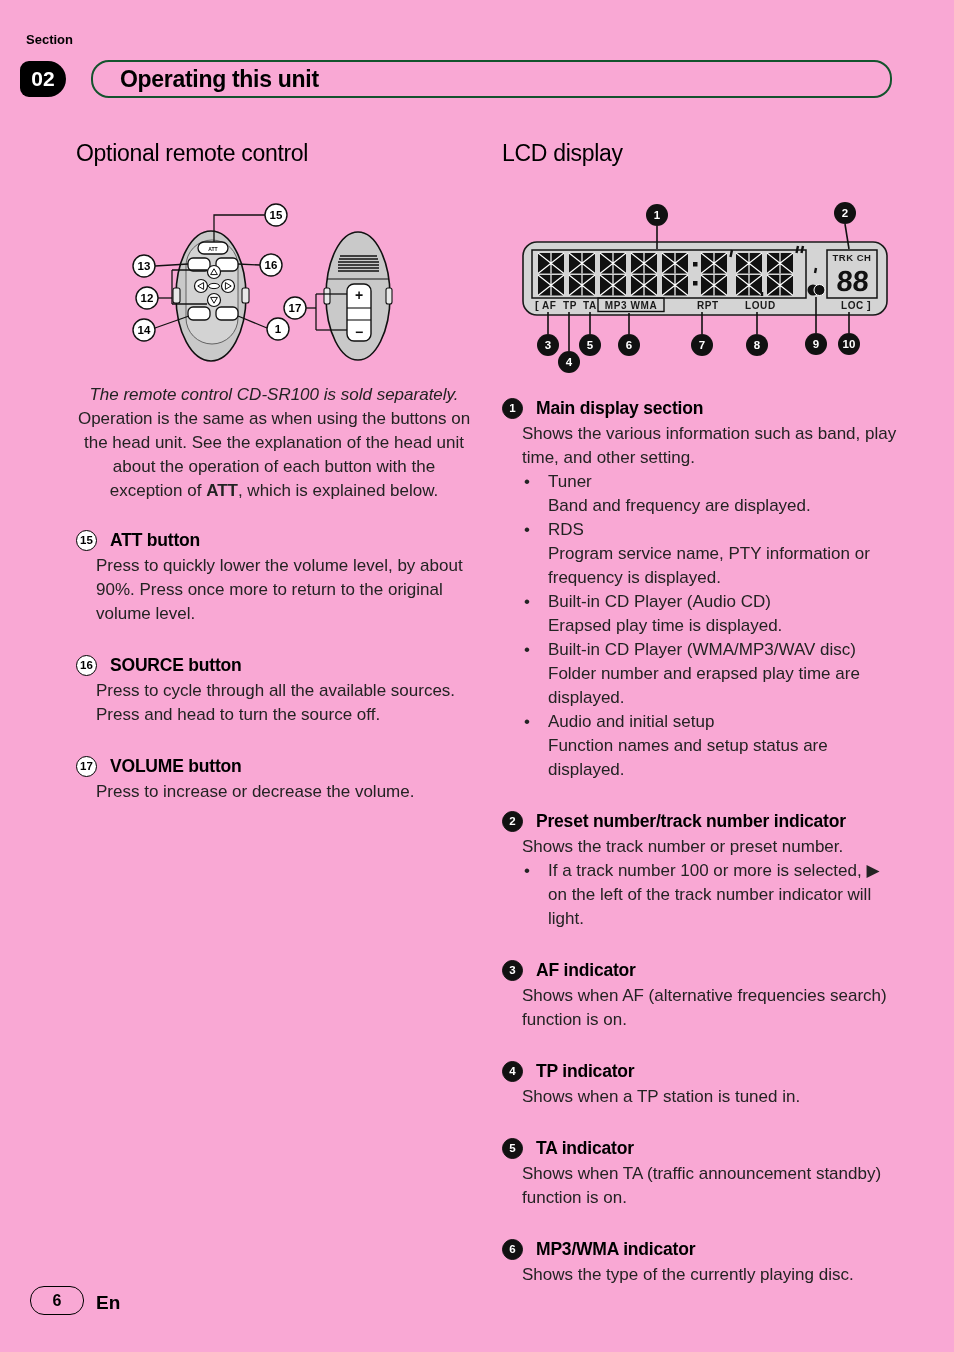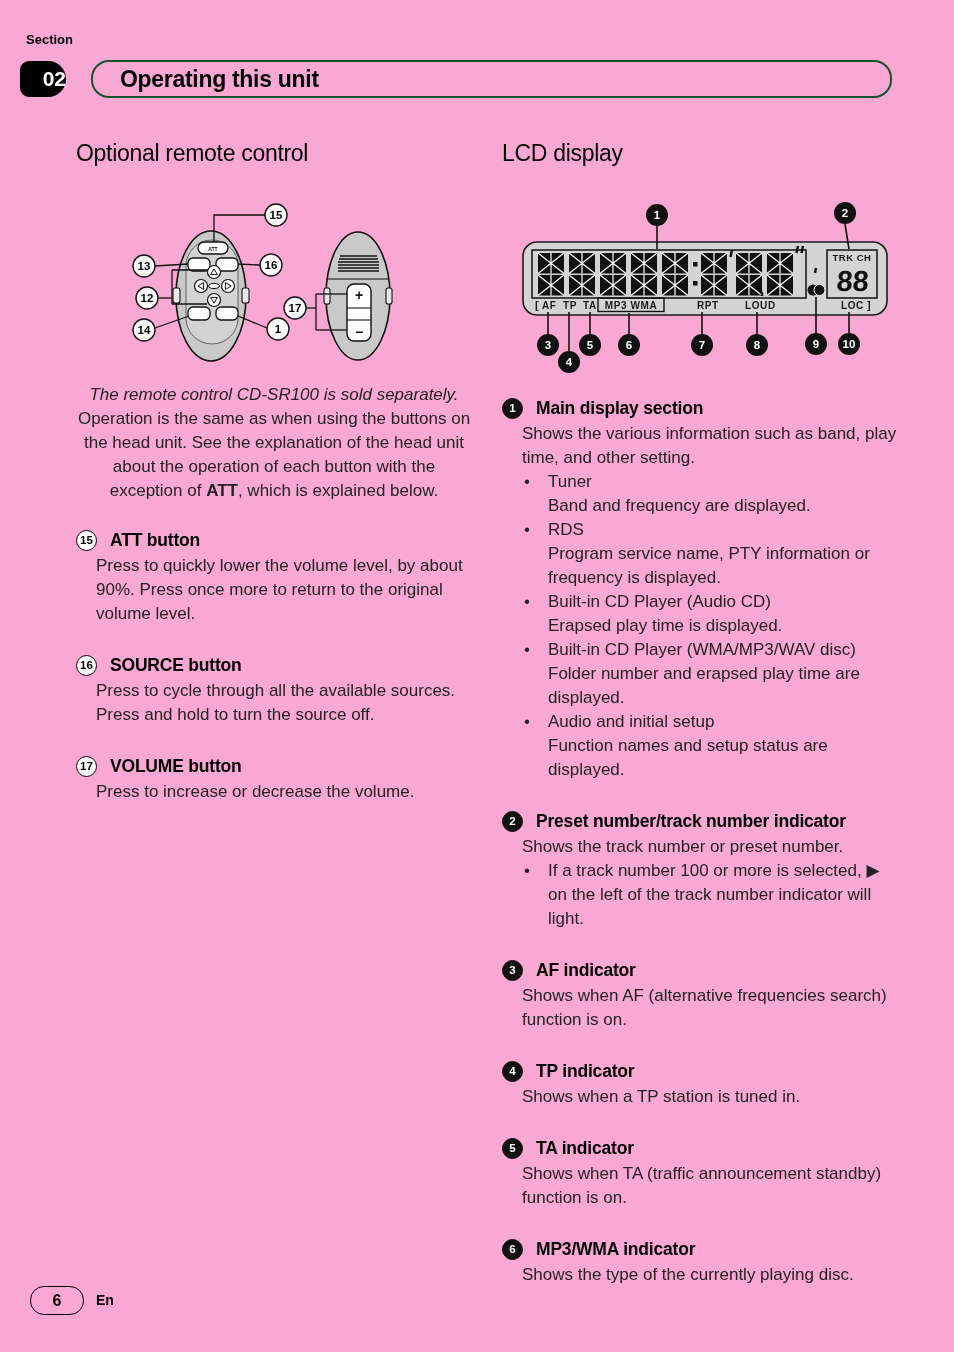--- a/index.html
+++ b/index.html
@@ -1,21 +1,21 @@
 <!DOCTYPE html>
 <html><head>
 <meta charset="utf-8">
 <style>
   html,body{margin:0;padding:0;background:#fff;}
   .page{position:relative;width:954px;height:1352px;background:#f9a8d4;overflow:hidden;
         font-family:"Liberation Sans","DejaVu Sans",sans-serif;color:#232323;}
   
   .section-label{position:absolute;left:26px;top:32px;font-size:13px;font-weight:bold;color:#000;}
   .section-badge{position:absolute;left:20px;top:61px;width:46px;height:36px;background:#000;
-                 border-radius:9px 18px 18px 9px;display:flex;align-items:center;justify-content:flex-end;}
+                 border-radius:9px 18px 18px 9px;display:flex;align-items:center;justify-content:center;}
   .section-badge span{color:#fff;font-size:21px;font-weight:bold;}
   .title-box{position:absolute;left:91px;top:60px;width:797px;height:34px;border:2px solid #14532d;
              border-radius:18px;display:flex;align-items:center;}
   .title-box h1{margin:0 0 0 27px;font-size:23px;font-weight:bold;letter-spacing:-0.3px;color:#000;}
   
   .col-heading{position:absolute;top:140px;margin:0;font-size:23px;font-weight:normal;letter-spacing:-0.3px;color:#000;}
   .col-heading.left{left:76px;}
   .col-heading.right{left:502px;}
   
   .remote-svg{position:absolute;left:128px;top:192px;}
@@ -41,21 +41,21 @@
   .item-desc,.sec-intro{margin:0 0 0 20px;}
   .section{margin-bottom:27px;}
   .bullets{margin:0 0 0 22px;}
   .bullet{display:flex;}
   .bullet::before{content:"\2022";flex:0 0 24px;}
   .bullet .bl{flex:1 1 auto;}
   
   .page-pill{position:absolute;left:30px;top:1286px;width:52px;height:27px;border:1.6px solid #000;
              border-radius:14px;display:flex;align-items:center;justify-content:center;
              font-size:16px;font-weight:bold;color:#000;}
-  .lang{position:absolute;left:96px;top:1292px;font-size:14px;font-weight:bold;color:#000;}
+  .lang{position:absolute;left:96px;top:1292px;font-size:19px;font-weight:bold;color:#000;}
 </style>
 </head>
 <body>
 
 <div class="page">
 
   <div class="section-label">Section</div>
   <div class="section-badge">
     <span>02</span>
   </div>
@@ -293,21 +293,21 @@
         <span class="item-title">ATT button</span>
       </div>
       <p class="item-desc">Press to quickly lower the volume level, by about 90%. Press once more to return to the original volume level.</p>
     </div>
 
     <div class="item">
       <div class="item-head">
         <span class="cnum">16</span>
         <span class="item-title">SOURCE button</span>
       </div>
-      <p class="item-desc">Press to cycle through all the available sources. Press and hold to turn the source off.</p>
+      <p class="item-desc">Press to cycle through all the available sources. Press and head to turn the source off.</p>
     </div>
 
     <div class="item">
       <div class="item-head">
         <span class="cnum">17</span>
         <span class="item-title">VOLUME button</span>
       </div>
       <p class="item-desc">Press to increase or decrease the volume.</p>
     </div>
   </div>

